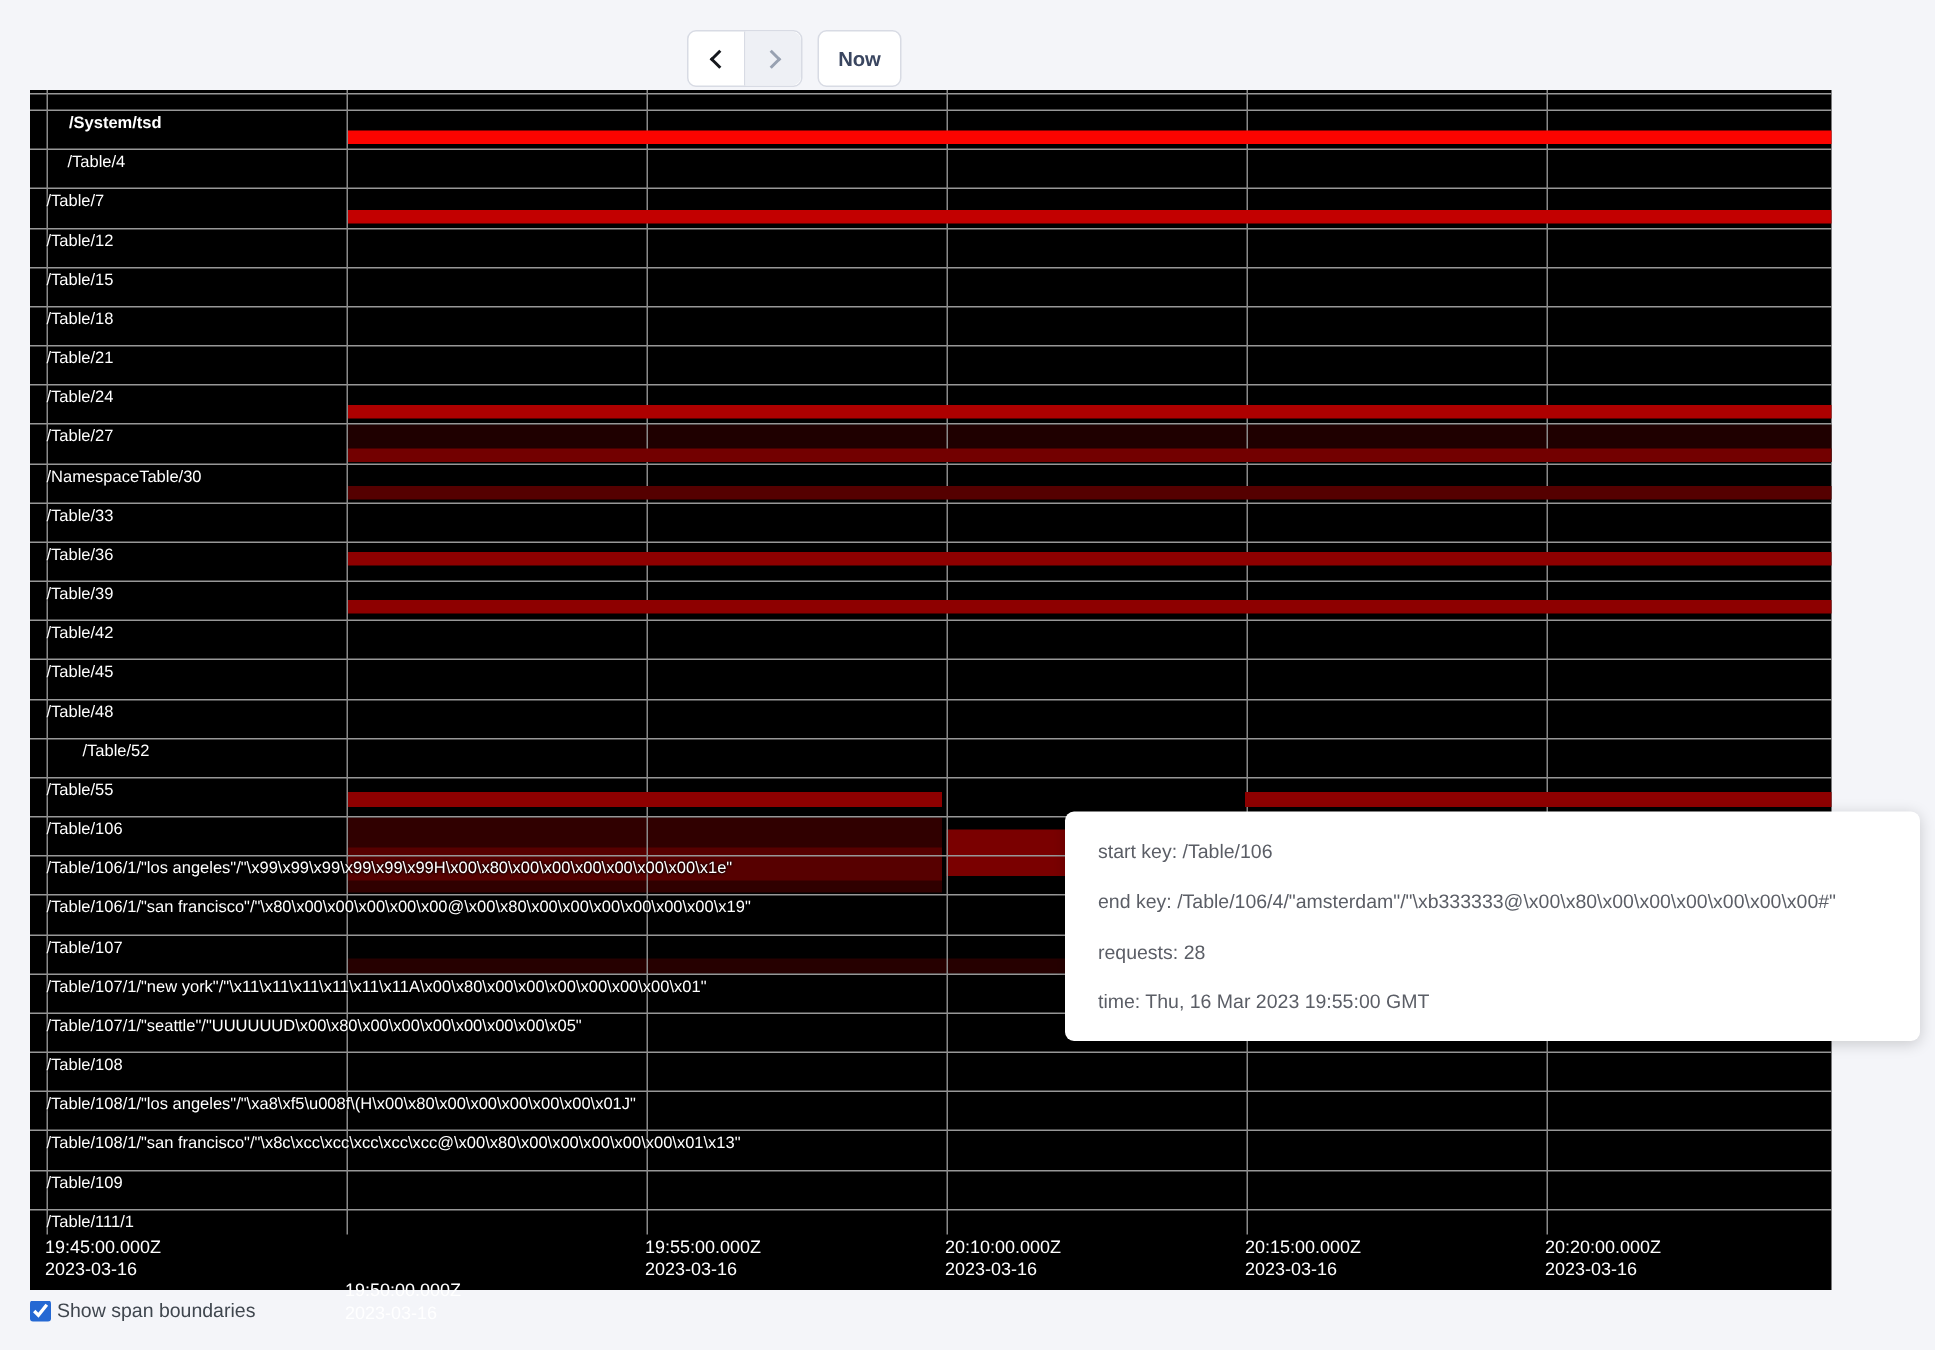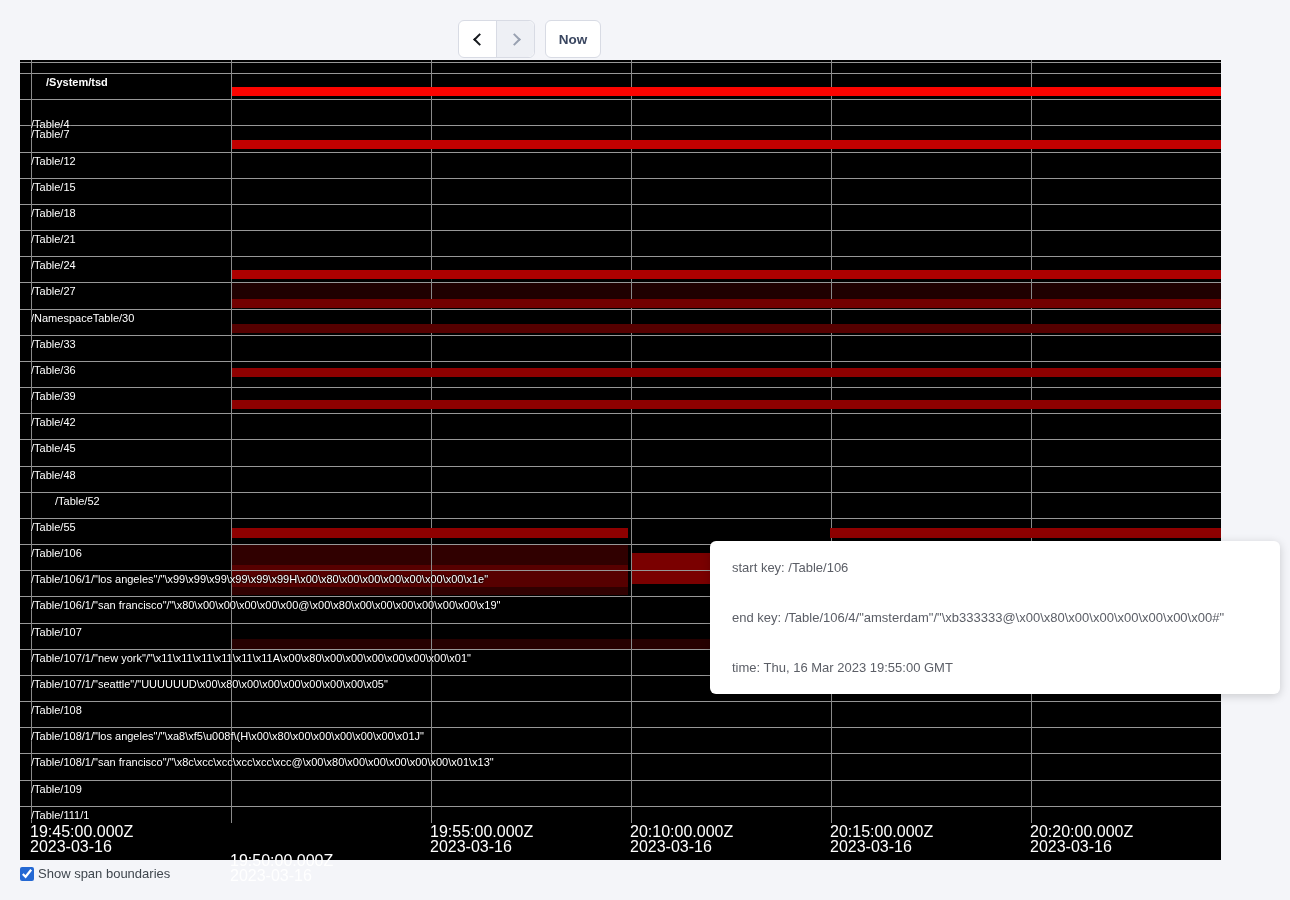--- a/index.html
+++ b/index.html
@@ -21,21 +21,21 @@
   .chev.right { border-color:#98a1b1; width:9px; height:9px; transform:rotate(225deg); margin-right:3px; }
   .now-btn { position:absolute; left:545px; top:20px; width:56px; height:38px; background:#fff; border:1px solid #d8dbe4; border-radius:6px; font-size:13.5px; font-weight:bold; color:#3a4660; display:flex; align-items:center; justify-content:center; cursor:pointer; }
 
   
   .heatmap { position:absolute; left:20px; top:60px; width:1201px; height:800px; background:#000; }
   .hline { position:absolute; left:0; width:1201px; height:1px; background:#989898; z-index:2; }
   .vline { position:absolute; top:0; width:1px; height:763px; background:#8a8a8a; z-index:2; }
   .band { position:absolute; }
   .band.under { z-index:1; } .band.over { z-index:3; }
   .row-label { position:absolute; color:#fff; font-size:11px; white-space:nowrap; z-index:4; text-shadow:0 0 2px #000, 0 0 2px #000; }
-  .axis-label { position:absolute; color:#fff; font-size:16px; line-height:15px; z-index:4; white-space:pre; }
+  .axis-label { position:absolute; color:#fff; font-size:12px; line-height:15px; z-index:4; white-space:pre; }
 
   
   .tooltip { position:absolute; left:710px; top:541px; width:570px; height:153px; background:#fff; border-radius:6px; box-shadow:0 2px 10px rgba(0,0,0,0.18); z-index:10; padding:19px 22px; display:flex; flex-direction:column; justify-content:space-between; }
   .tooltip div { font-size:13px; color:#5b5e66; white-space:nowrap; }
 
   
   .footer { position:absolute; left:20px; top:866px; display:flex; align-items:center; }
   .footer input { width:14px; height:14px; accent-color:#2468d3; margin-right:4px; }
   .footer label { font-size:13px; color:#3f464e; }
 </style>
@@ -52,21 +52,21 @@
       </div>
   </div>
   <div class="now-btn">Now</div>
 </div>
 
 <div class="heatmap" id="heatmap">
     <div class="hline" style="top: 2px;"></div>
     <div class="hline" style="top: 13px;"></div>
     <div class="row-label" style="left: 26px; top: 16px; font-weight: bold;">/System/tsd</div>
     <div class="hline" style="top: 39.17px;"></div>
-    <div class="row-label" style="left: 11px; top: 42.17px; margin-top: 16px;">/Table/4</div>
+    <div class="row-label" style="left: 25px; top: 42.17px;">/Table/4</div>
     <div class="hline" style="top: 65.34px;"></div>
     <div class="row-label" style="left: 11px; top: 68.34px;">/Table/7</div>
     <div class="hline" style="top: 91.51px;"></div>
     <div class="row-label" style="left: 11px; top: 94.51px;">/Table/12</div>
     <div class="hline" style="top: 117.68px;"></div>
     <div class="row-label" style="left: 11px; top: 120.68px; text-align: right;">/Table/15</div>
     <div class="hline" style="top: 143.85px;"></div>
     <div class="row-label" style="left: 11px; top: 146.85px;">/Table/18</div>
     <div class="hline" style="top: 170.02px;"></div>
     <div class="row-label" style="left: 11px; top: 173.02px;">/Table/21</div>
@@ -144,19 +144,20 @@
 2023-03-16</div>
     <div class="axis-label" style="left: 810px; top: 764px;">20:15:00.000Z
 2023-03-16</div>
     <div class="axis-label" style="left: 1010px; top: 764px;">20:20:00.000Z
 2023-03-16</div>
   </div>
 
 <div class="tooltip">
   <div>start key: /Table/106</div>
   <div>end key: /Table/106/4/"amsterdam"/"\xb333333@\x00\x80\x00\x00\x00\x00\x00\x00#"</div>
+  <div>requests: 28</div>
   <div>time: Thu, 16 Mar 2023 19:55:00 GMT</div>
 </div>
 
 <div class="footer">
   <input type="checkbox" id="spanbound" checked="" style="">
   <label for="spanbound">Show span boundaries</label>
 </div>
 
 </body></html>

